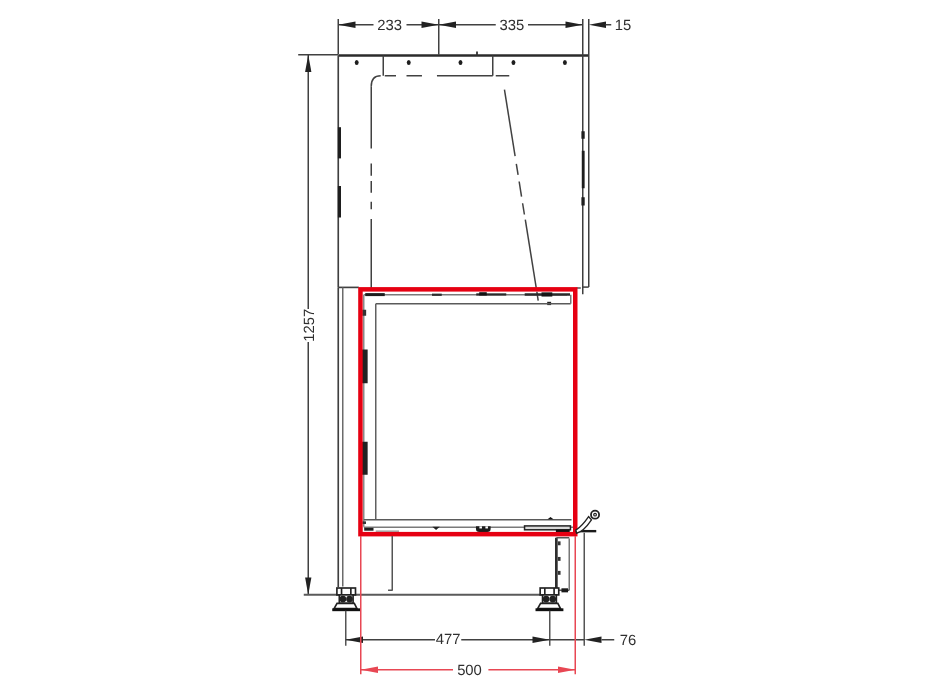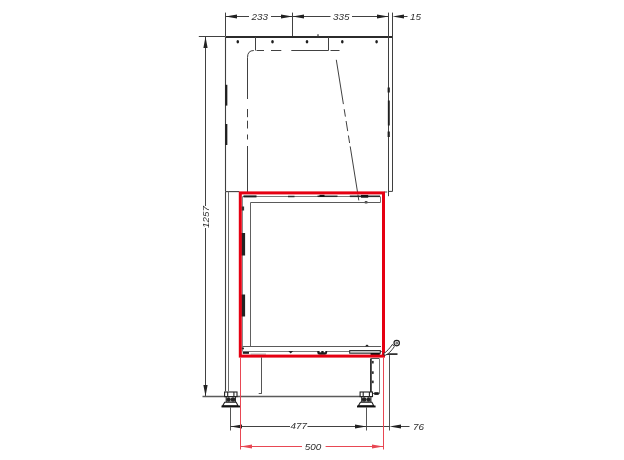--- a/index.html
+++ b/index.html
@@ -1,16 +1,16 @@
 <!DOCTYPE html>
 <html><head>
 <meta charset="utf-8">
 <style>
   html,body{margin:0;padding:0;background:#ffffff;}
-  .wrap{width:624px;height:460px;position:relative;overflow:hidden;background:#fff;font-style:italic;}
+  .wrap{width:624px;height:460px;position:relative;overflow:hidden;background:#fff;}
   svg{display:block;}
   text{font-family:"Liberation Sans",sans-serif;fill:#2f2f2f;}
 </style>
 </head>
 <body>
 
 <div class="wrap">
 <svg width="624" height="460" viewBox="0 0 624 460">
 
   <rect x="0" y="0" width="624" height="460" fill="#ffffff"></rect>

